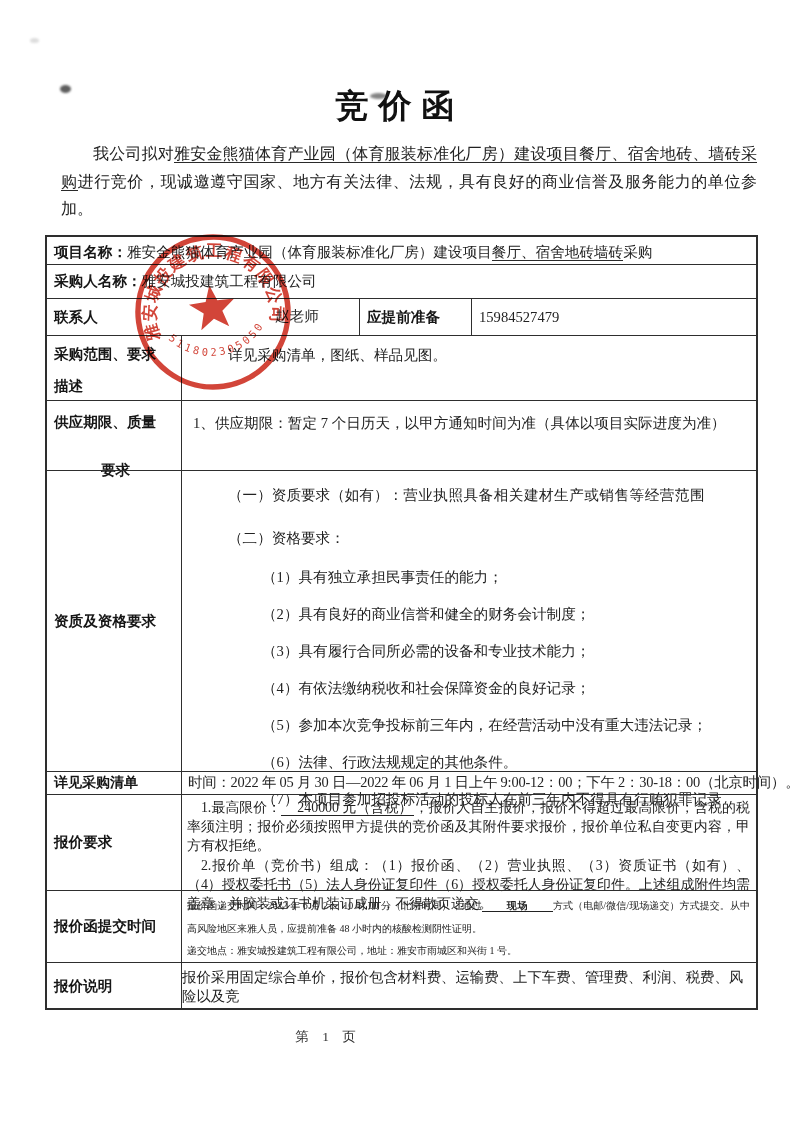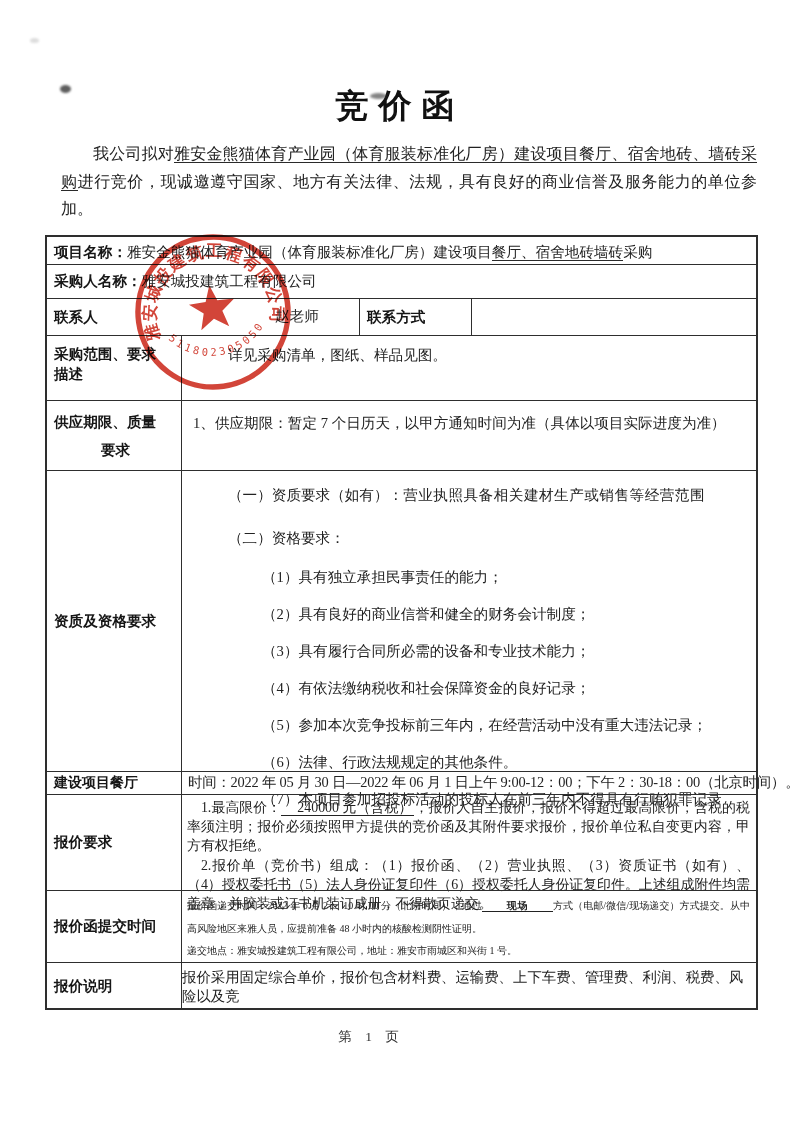--- a/index.html
+++ b/index.html
@@ -42,41 +42,41 @@
   .row-h4{height:65px;}   
   .row-h5{height:70px;}   
   .row-h6{height:301px;}  
   .row-h7{height:23px;}   
   .row-h8{height:96px;}   
   .row-h9{height:72px;}   
   .row-h10{height:48px;}  
   .contact-cell1{width:313px;flex:0 0 313px;border-right:1.5px solid #2e2e2e;position:relative;}
   .contact-cell2{width:112px;flex:0 0 112px;border-right:1.5px solid #2e2e2e;}
   .contact-name{position:absolute;left:228px;top:8px;font-weight:400;color:#2a2a2a;}
-  .scope-label .l2{margin-top:1px;}
-  .supply-label{text-align:left;}
+  .scope-label .l2{margin-top:13px;}
+  .supply-label{text-align:left;gap:20px;}
   .supply-label .l2{margin-top:9px;text-align:center;}
   .scope-content{padding:10px 8px 0 46px;}
   .supply-content{padding:9px 8px 0 11px;line-height:27px;}
   .qual-content{padding:15px 10px 0 46px;}
   .q1{margin:0 0 24px 0;}
   .q2{margin:0 0 13px 0;}
   .q-item{padding-left:30px;line-height:33px;margin:4px;}
   .hei{font-family:"Liberation Sans","DejaVu Sans",sans-serif;letter-spacing:.5px;}
   .send-content{padding:1px 4px 0 6px;letter-spacing:-.2px;white-space:nowrap;font-size:14.4px;}
   .jp{margin:0;text-align:justify;text-indent:1em;line-height:19.2px;font-size:13.9px;}
   .quote-content{padding:3px 6px 2px 5px;}
   .submit-content{padding:4px 6px 2px 5px;}
   .submit-content p{margin:0;text-align:justify;line-height:22.5px;font-size:10px;}
   .ul-price{border-bottom:1.2px solid #222;padding:0 2px 0 16px;}
   .ul-fill{border-bottom:1.2px solid #222;padding:0 25px;font-weight:700;}
   .note-content{display:flex;align-items:center;font-size:14.4px;}
   .footer{
     position:absolute;top:1028px;left:0;width:656px;text-align:center;
-    font-size:13.5px;color:#333;letter-spacing:5px;padding-left:43px;
+    font-size:13.5px;color:#333;letter-spacing:5px;
   }
   .seal{
     position:absolute;left:112px;top:211px;
     opacity:.88;mix-blend-mode:multiply;
     transform:rotate(-8deg);
     pointer-events:none;
   }
   .smudge{position:absolute;border-radius:50%;filter:blur(1px);}
   .smudge.s1{left:60px;top:85px;width:11px;height:8px;background:rgba(40,40,40,.75);}
   .smudge.s2{left:370px;top:93px;width:17px;height:6px;background:rgba(50,50,50,.6);}
@@ -97,21 +97,22 @@
 
   <div class="trow row-h2 vcenter">
     <div class="cell content-cell"><span class="lbl">采购人名称：</span><span>雅安城投建筑工程有限公司</span></div>
   </div>
 
   <div class="trow row-h3">
     <div class="cell contact-cell1 vcenter">
       <span class="lbl">联系人</span>
       <span class="contact-name">赵老师</span>
     </div>
-    <div class="cell contact-cell2 vcenter lbl">联系方式</div>
+    <div class="cell contact-cell2 vcenter lbl">应提前准备</div>
+    <div class="cell content-cell vcenter">15984527479</div>
   </div>
 
   <div class="trow row-h4">
     <div class="label-cell scope-label" style="justify-content:flex-start;padding-top:9px;">
       <span>采购范围、要求</span>
       <span class="l2">描述</span>
     </div>
     <div class="content-cell scope-content">详见采购清单，图纸、样品见图。</div>
   </div>
 
@@ -134,21 +135,21 @@
       <p class="q-item">（2）具有良好的商业信誉和健全的财务会计制度；</p>
       <p class="q-item">（3）具有履行合同所必需的设备和专业技术能力；</p>
       <p class="q-item">（4）有依法缴纳税收和社会保障资金的良好记录；</p>
       <p class="q-item">（5）参加本次竞争投标前三年内，在经营活动中没有重大违法记录；</p>
       <p class="q-item">（6）法律、行政法规规定的其他条件。</p>
       <p class="q-item">（7）本项目参加招投标活动的投标人在前三年内不得具有行贿犯罪记录</p>
     </div>
   </div>
 
   <div class="trow row-h7">
-    <div class="label-cell" style="font-size:14px;">建设项目餐厅</div>
+    <div class="label-cell" style="font-size:14px;">详见采购清单</div>
     <div class="content-cell send-content">时间：2022 年 05 月 30 日—2022 年 06 月 1 日上午 9:00-12：00；下午 2：30-18：00（北京时间）。</div>
   </div>
 
   <div class="trow row-h8">
     <div class="label-cell">报价要求</div>
     <div class="content-cell quote-content">
       <p class="jp"><span>1.最高限价：</span><span class="ul-price">240000 元（含税）</span><span>，报价人自主报价，报价不得超过最高限价；含税的税率须注明；报价必须按照甲方提供的竞价函及其附件要求报价，报价单位私自变更内容，甲方有权拒绝。</span></p>
       <p class="jp">2.报价单（竞价书）组成：（1）报价函、（2）营业执照、（3）资质证书（如有）、（4）授权委托书（5）法人身份证复印件（6）授权委托人身份证复印件。上述组成附件均需盖章，并胶装或订书机装订成册，不得散页递交。</p>
     </div>
   </div>

